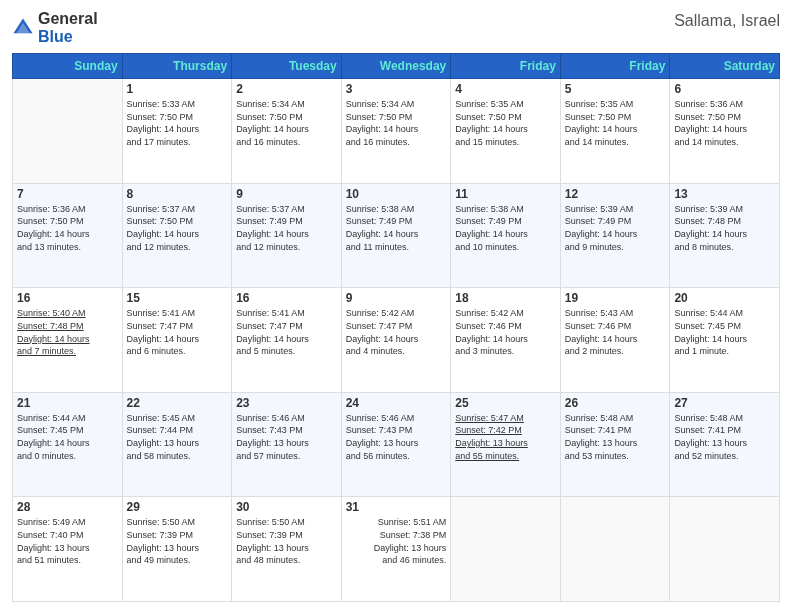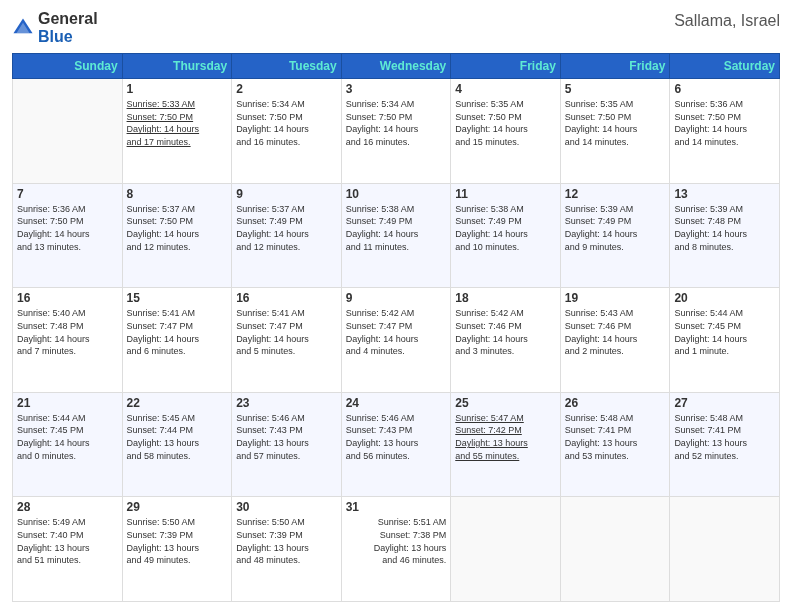--- a/index.html
+++ b/index.html
@@ -138,21 +138,21 @@
           <th>Friday</th>
           <th>Friday</th>
           <th>Saturday</th>
         </tr>
     </thead>
     <tbody id="calendar-body">
     <tr>
           <td class="empty-cell"></td>
           <td>
             <span class="day-num">1</span>
-            <div class="day-info" style="white-space: pre-line; text-decoration: underline;">Sunrise: 5:33 AM
+            <div class="day-info" style="white-space: pre-line;">Sunrise: 5:33 AM
 Sunset: 7:50 PM
 Daylight: 14 hours
 and 17 minutes.</div>
           </td>
           <td>
             <span class="day-num">2</span>
             <div class="day-info" style="white-space: pre-line;">Sunrise: 5:34 AM
 Sunset: 7:50 PM
 Daylight: 14 hours
 and 16 minutes.</div>
@@ -233,21 +233,21 @@
             <span class="day-num">13</span>
             <div class="day-info" style="white-space: pre-line;">Sunrise: 5:39 AM
 Sunset: 7:48 PM
 Daylight: 14 hours
 and 8 minutes.</div>
           </td>
         </tr>
         <tr>
           <td>
             <span class="day-num">16</span>
-            <div class="day-info" style="white-space: pre-line;">Sunrise: 5:40 AM
+            <div class="day-info" style="white-space: pre-line; text-decoration: underline;">Sunrise: 5:40 AM
 Sunset: 7:48 PM
 Daylight: 14 hours
 and 7 minutes.</div>
           </td>
           <td>
             <span class="day-num">15</span>
             <div class="day-info" style="white-space: pre-line;">Sunrise: 5:41 AM
 Sunset: 7:47 PM
 Daylight: 14 hours
 and 6 minutes.</div>

